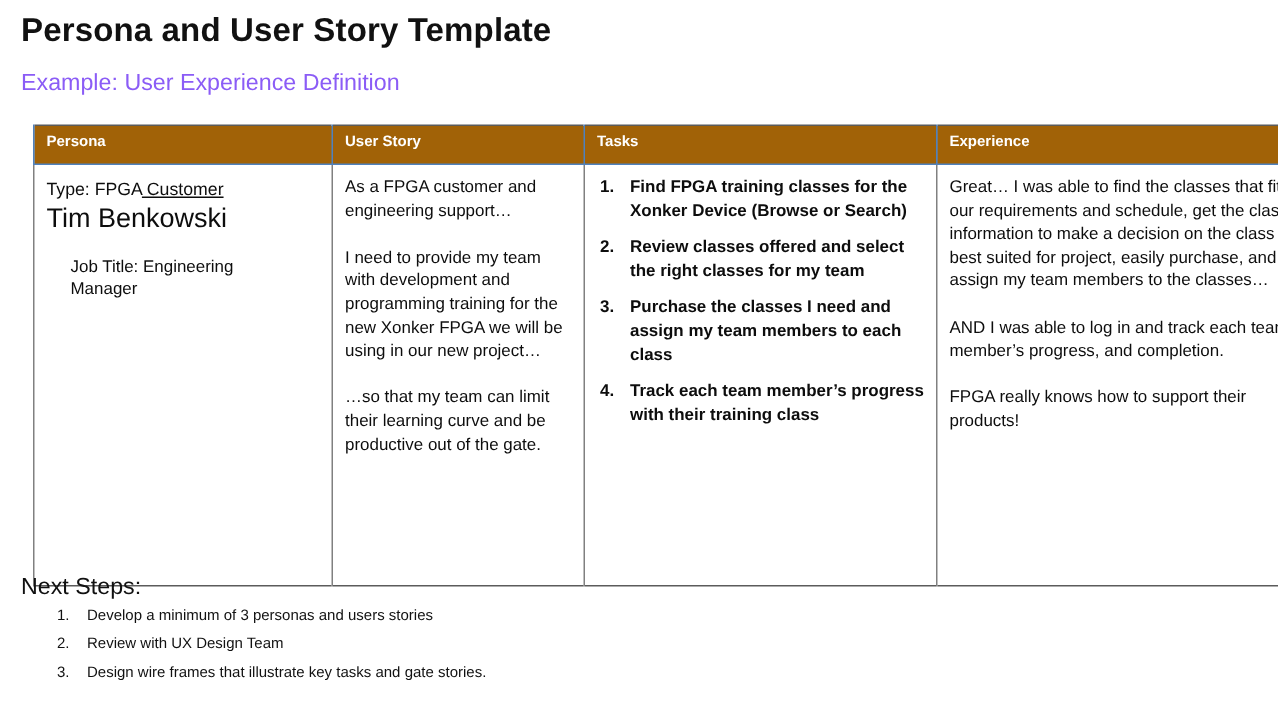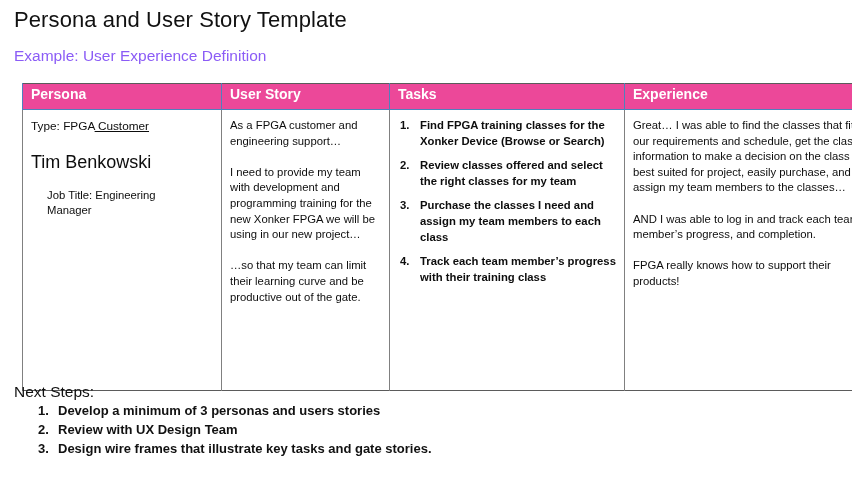--- a/index.html
+++ b/index.html
@@ -13,21 +13,21 @@
     position: relative;
     font-family: "Liberation Sans", sans-serif;
     color: #0d0d0d;
     overflow: hidden;
   }
   .page-title {
     position: absolute;
     left: 14px;
     top: 6px;
     font-size: 22px;
-    font-weight: 400;
+    font-weight: 700;
     line-height: 28px;
     letter-spacing: 0.1px;
     color: #111111;
     white-space: nowrap;
   }
   .page-subtitle {
     position: absolute;
     left: 14px;
     top: 46px;
     font-size: 15.5px;
@@ -52,23 +52,23 @@
     border-left: 1px solid #808080;
     border-right: 1px solid #808080;
     vertical-align: top;
     text-align: left;
     padding: 0;
   }
   .persona-table thead tr {
     background: #4f81bd;
   }
   .persona-table th {
-    background: #ec4899;
+    background: #a16207;
     color: #ffffff;
-    font-size: 14px;
+    font-size: 10px;
     font-weight: bold;
     line-height: 13px;
     height: 18px;
     padding: 4px 0 3px 8px;
     border-left: 1px solid #4f81bd;
     border-right: 1px solid #4f81bd;
     border-bottom: 1px solid #4f81bd;
     white-space: nowrap;
     margin-top: 36px;
   }
@@ -80,21 +80,21 @@
   }
   .col-persona    { width: 190px; }
   .col-userstory  { width: 159px; }
   .col-tasks      { width: 226px; font-weight: bold; }
   .col-experience { width: 238px; }
 
   
   .persona-type {
     font-size: 11.8px;
     line-height: 16px;
-    margin: 0 0 18px 0;
+    margin: 0 0 1px 0;
   }
   .persona-type .u { text-decoration: underline; }
   .persona-name {
     font-size: 18px;
     line-height: 20px;
     margin: 0 0 1px 0;
   }
   .persona-job {
     font-size: 11.3px;
     line-height: 15px;
@@ -148,25 +148,24 @@
     width: 700px;
     margin: 0;
     padding: 0;
     list-style: none;
     counter-reset: nsnum;
   }
   ol.nextsteps > li {
     counter-increment: nsnum;
     position: relative;
     padding-left: 20px;
-    font-size: 13px;
+    font-size: 10px;
     line-height: 19px;
     color: #111111;
     white-space: nowrap;
-    font-weight: bold;
   }
   ol.nextsteps > li::before {
     content: counter(nsnum) ".";
     position: absolute;
     left: 0;
     top: 0;
     width: 16px;
   }
 </style>
 </head>

